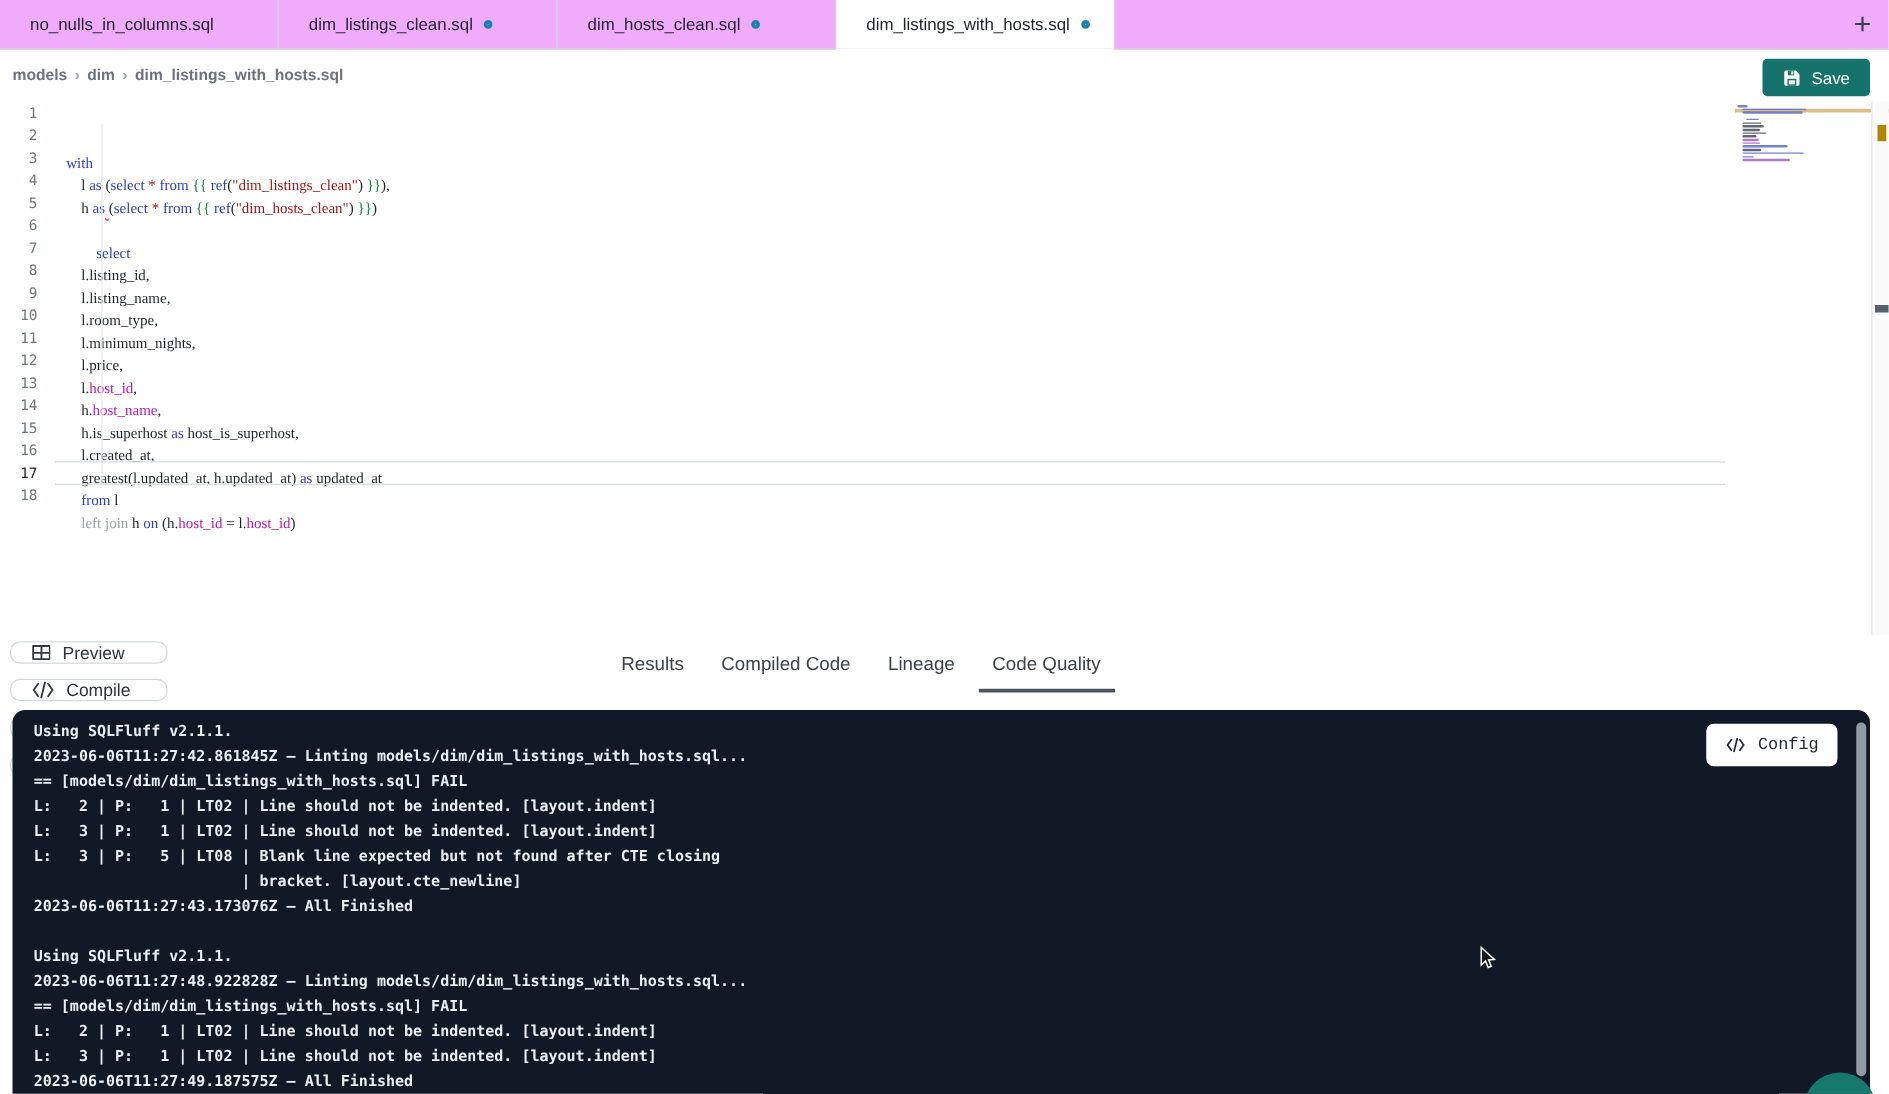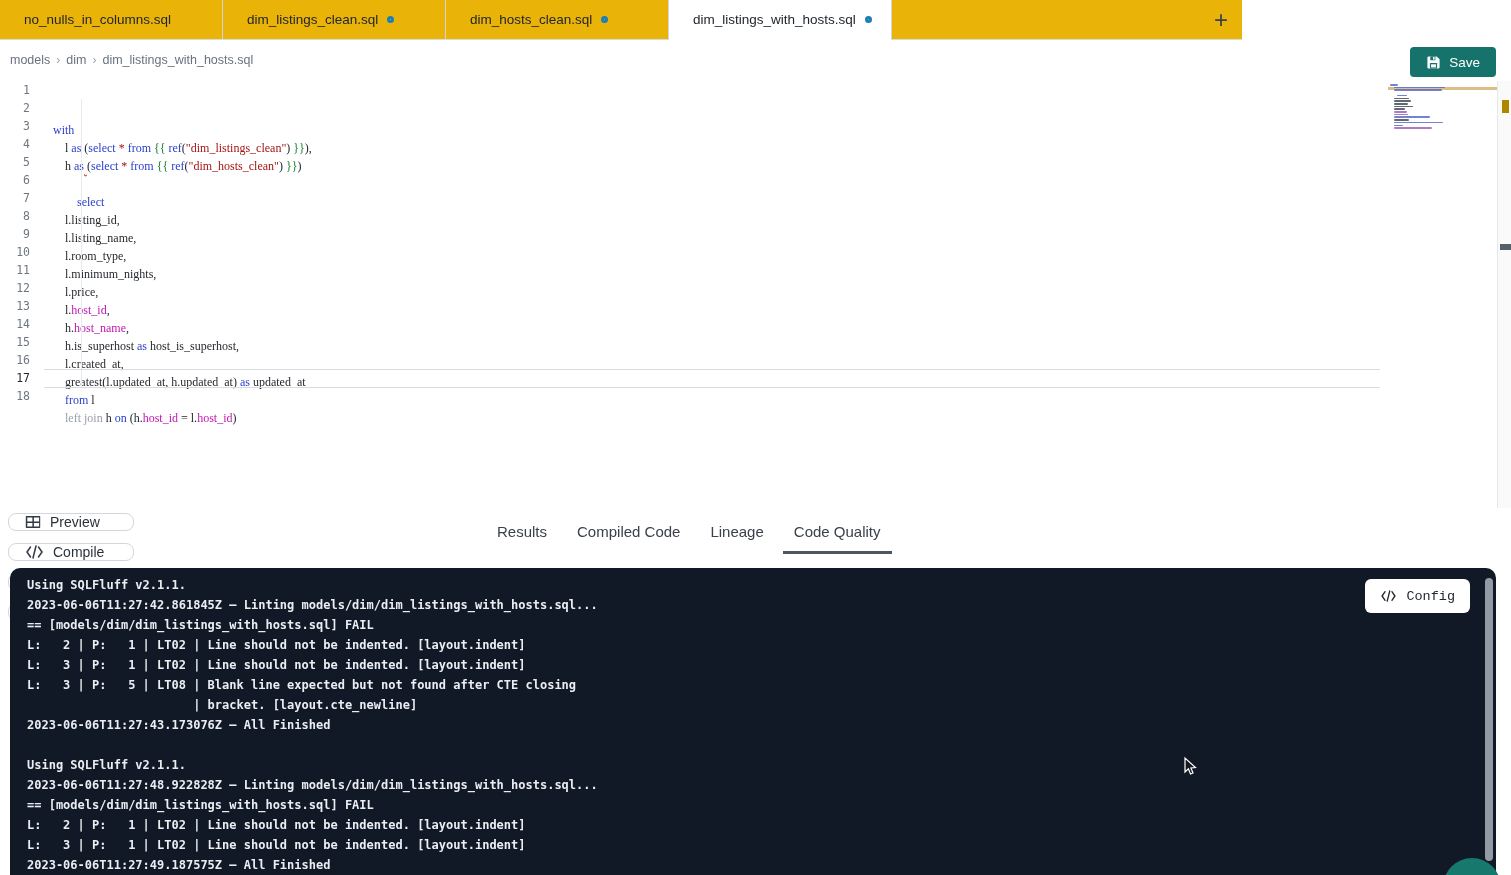--- a/index.html
+++ b/index.html
@@ -1,33 +1,33 @@
 <!DOCTYPE html>
 <html><head>
 <meta charset="utf-8">
 <style>
   * { margin:0; padding:0; box-sizing:border-box; }
   html,body { width:1511px; height:875px; overflow:hidden; }
   body { font-family:"Liberation Sans", sans-serif; background:#fff; position:relative; color:#1f2328; }
 
   
-  .tabbar { position:absolute; left:0; top:0; width:1242px; height:40px; background:#eab308;
+  .tabbar { position:absolute; left:0; top:0; width:1511px; height:40px; background:#f0abfc;
             border-bottom:1px solid #d9dbde; display:flex; align-items:stretch; }
   .tab { width:223px; display:flex; align-items:center; gap:9px; padding:0 12px 0 24px;
          border-right:1px solid #d2d4d7; font-size:13.5px; color:#21262d; cursor:pointer; position:relative; }
   .tab .tlabel { white-space:nowrap; overflow:hidden; }
   .tab.active { background:#fff; }
   .tab.active::after { content:''; position:absolute; left:0; right:0; bottom:-1px; height:1px; background:#fff; }
   .dot { width:7px; height:7px; border-radius:50%; background:#7cc4e8; border:3px solid #1b7fb4; flex:none; }
   .newtab { margin-left:auto; width:42px; display:flex; align-items:center; justify-content:center;
             font-size:24px; font-weight:300; color:#3a4149; cursor:pointer; }
 
   
   .crumbrow { position:absolute; left:0; top:40px; width:1511px; height:40px; background:#fff;
-              display:flex; align-items:center; padding-left:10px; }
+              display:flex; align-items:center; padding-left:10px;font-weight:bold; }
   .crumb { font-size:12.5px; color:#6a7280; cursor:pointer; }
   .sep { font-size:12px; color:#9aa3ad; margin:0 6px; }
   .savebtn { position:absolute; right:15px; top:47px; height:30px; display:flex; align-items:center; gap:8px;
              background:#15736C; color:#fff; border:none; border-radius:4px; padding:0 16px;
              font-size:13.5px; font-family:"Liberation Sans",sans-serif; cursor:pointer; }
 
   
   .editor { position:absolute; left:0; top:81px; width:1497px; height:427px; background:#fff; }
   .curline { position:absolute; left:44px; top:288px; width:1336px; height:19px;
              border-top:1px solid #d8dbe0; border-bottom:1px solid #d8dbe0; pointer-events:none; }

